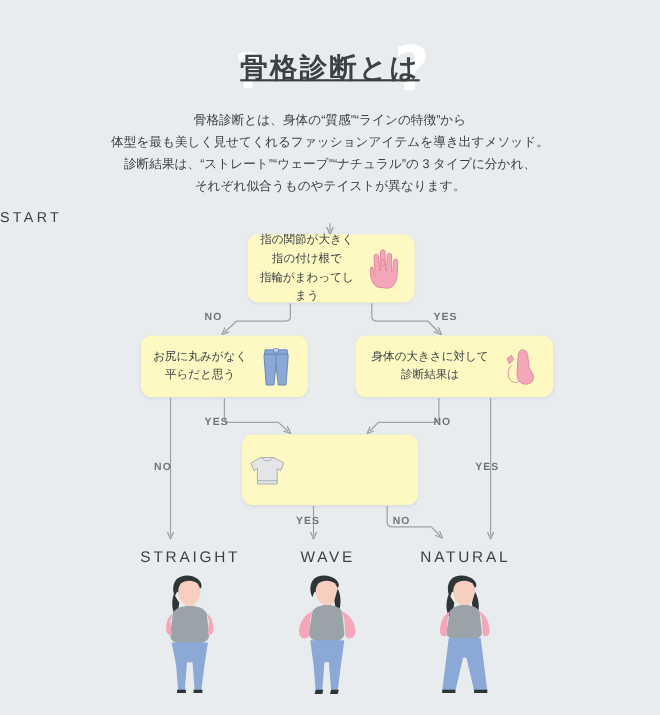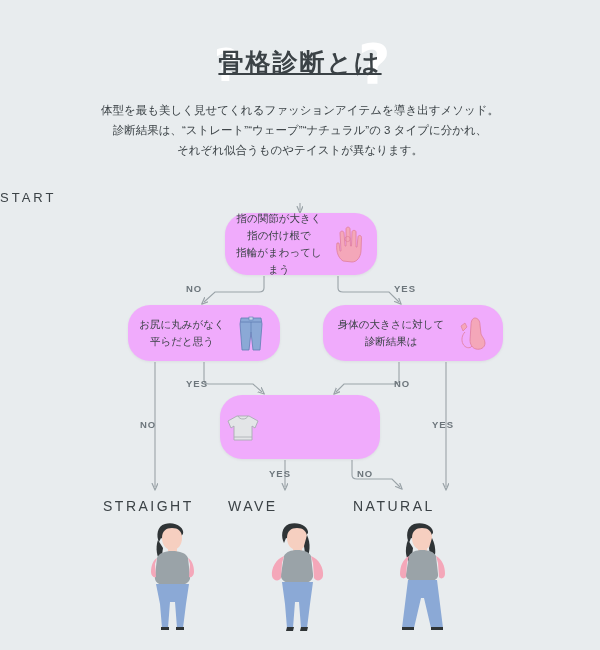--- a/index.html
+++ b/index.html
@@ -84,22 +84,22 @@
   #start-label {
     top: 190px;
     left: 0;
     width: 600px;
     letter-spacing: 3px;
   }
 
   
   .card {
     position: absolute;
-    background: #f0abfc;
-    border-radius: 22px;
+    background: #fef9c3;
+    border-radius: 10px;
     box-shadow: 0 1px 3px rgba(0,0,0,0.06);
     display: flex;
     align-items: center;
     box-sizing: border-box;
   }
   .card .q-text {
     font-size: 10.5px;
     line-height: 17px;
     color: #3b4246;
     text-align: center;
@@ -133,20 +133,21 @@
     letter-spacing: 1px;
     color: #6c757b;
   }
 
   
   .result {
     position: absolute;
     font-size: 14px;
     letter-spacing: 2.5px;
     color: #3b4246;
+    text-align: center;
     width: 140px;
   }
   #res-straight { top: 498px; left: 103px; }
   #res-wave     { top: 498px; left: 228px; }
   #res-natural  { top: 498px; left: 353px; }
 
   
   .figure {
     position: absolute;
     width: 120px;
@@ -161,20 +162,21 @@
 
 <div id="page">
 
   <div class="title-wrap">
     <span class="qmark left">?</span>
     <span class="qmark right">?</span>
     <span class="title-text">骨格診断とは</span>
   </div>
 
   <div class="lead">
+    <div>骨格診断とは、身体の“質感”“ラインの特徴”から</div>
     <div>体型を最も美しく見せてくれるファッションアイテムを導き出すメソッド。</div>
     <div>診断結果は、“ストレート”“ウェーブ”“ナチュラル”の 3 タイプに分かれ、</div>
     <div>それぞれ似合うものやテイストが異なります。</div>
   </div>
 
   <div class="step-label" id="start-label">START</div>
 
   <svg class="svg-layer" viewBox="0 0 600 650">
     <defs>
       <marker id="ah" markerWidth="7" markerHeight="7" refX="3.2" refY="3" orient="auto">

